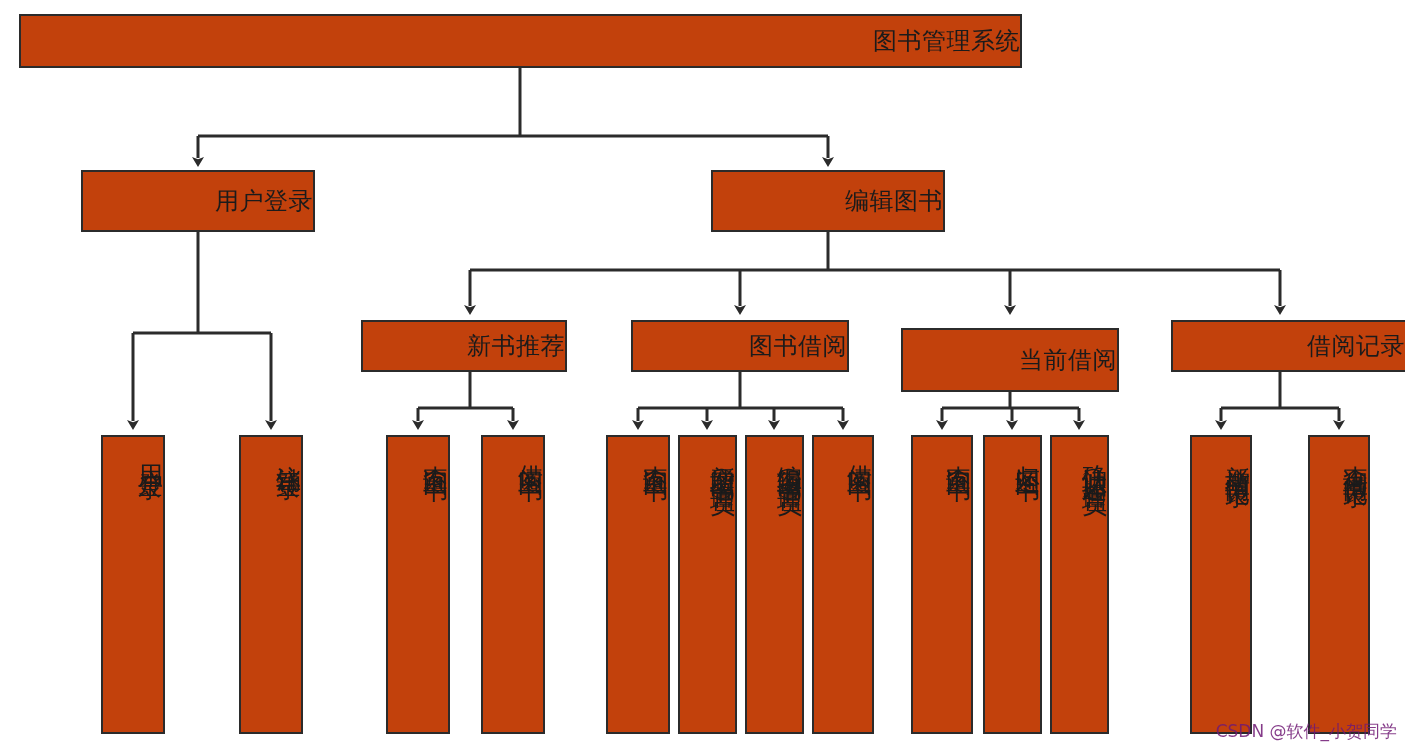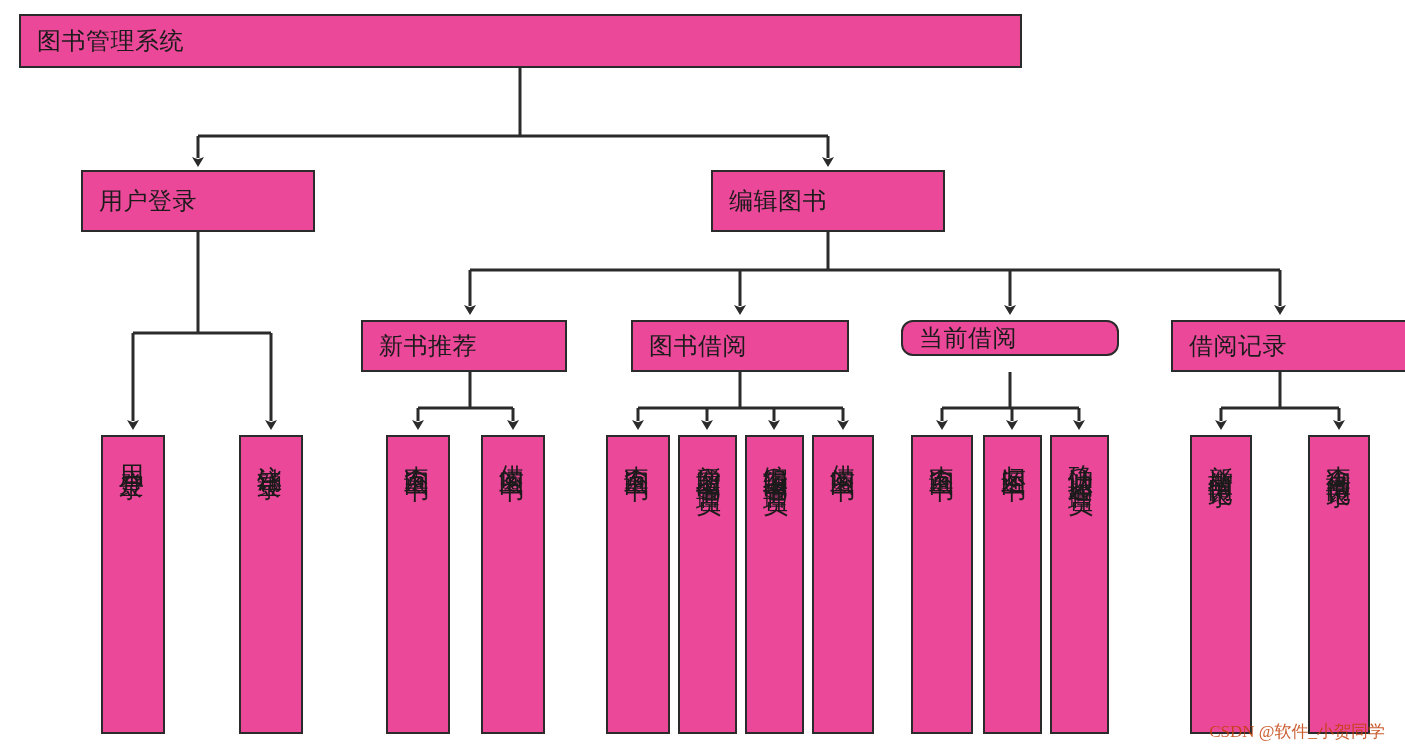--- a/index.html
+++ b/index.html
@@ -23,25 +23,25 @@
     position: absolute;
     left: 0;
     top: 0;
     width: 1405px;
     height: 747px;
     pointer-events: none;
   }
   .node {
     position: absolute;
     box-sizing: border-box;
-    background: #ec4899;
+    background: #c2410c;
     border: 2px solid #2b2b2b;
     display: flex;
     align-items: center;
-    justify-content: flex-start;
+    justify-content: flex-end;
     z-index: 3;
     padding-left: 16px;
   }
   .node .label {
     display: block;
     text-align: center;
     line-height: 1.18;
     letter-spacing: 0.5px;
     color: #1b1b1b;
     white-space: pre;
@@ -57,28 +57,27 @@
   }
   .node.v .label {
     writing-mode: vertical-rl;
     text-orientation: upright;
     font-size: 25px;
     line-height: 1.0;
     letter-spacing: 4px;
   }
   .watermark {
     position: absolute;
-    right: 20px;
+    right: 8px;
     bottom: 4px;
     font-size: 17px;
-    color: #c2410c;
+    color: #701a75;
     opacity: 0.85;
     z-index: 6;
     white-space: nowrap;
-    font-family: Liberation Serif, serif;
   }
 </style>
 </head>
 <body>
 
 <div id="canvas">
 
   <svg id="edges" viewBox="0 0 1405 747" xmlns="http://www.w3.org/2000/svg">
     <defs>
       <marker id="arrow" markerWidth="10" markerHeight="12" refX="1" refY="6" orient="auto" markerUnits="userSpaceOnUse">
@@ -139,21 +138,21 @@
       </div>
       <div class="node h" style="left: 711px; top: 170px; width: 234px; height: 62px;">
         <span class="label">编辑图书</span>
       </div>
       <div class="node h" style="left: 361px; top: 320px; width: 206px; height: 52px;">
         <span class="label">新书推荐</span>
       </div>
       <div class="node h" style="left: 631px; top: 320px; width: 218px; height: 52px;">
         <span class="label">图书借阅</span>
       </div>
-      <div class="node h" style="left: 901px; top: 320px; width: 218px; height: 36px; border-radius: 12px;">
+      <div class="node h" style="left: 901px; top: 328px; width: 218px; height: 64px;">
         <span class="label">当前借阅</span>
       </div>
       <div class="node h" style="left: 1171px; top: 320px; width: 236px; height: 52px;">
         <span class="label">借阅记录</span>
       </div>
       <div class="node v" style="left: 101px; top: 435px; width: 64px; height: 299px;">
         <span class="label">用户登录</span>
       </div>
       <div class="node v" style="left: 239px; top: 435px; width: 64px; height: 299px;">
         <span class="label">注销登录</span>

